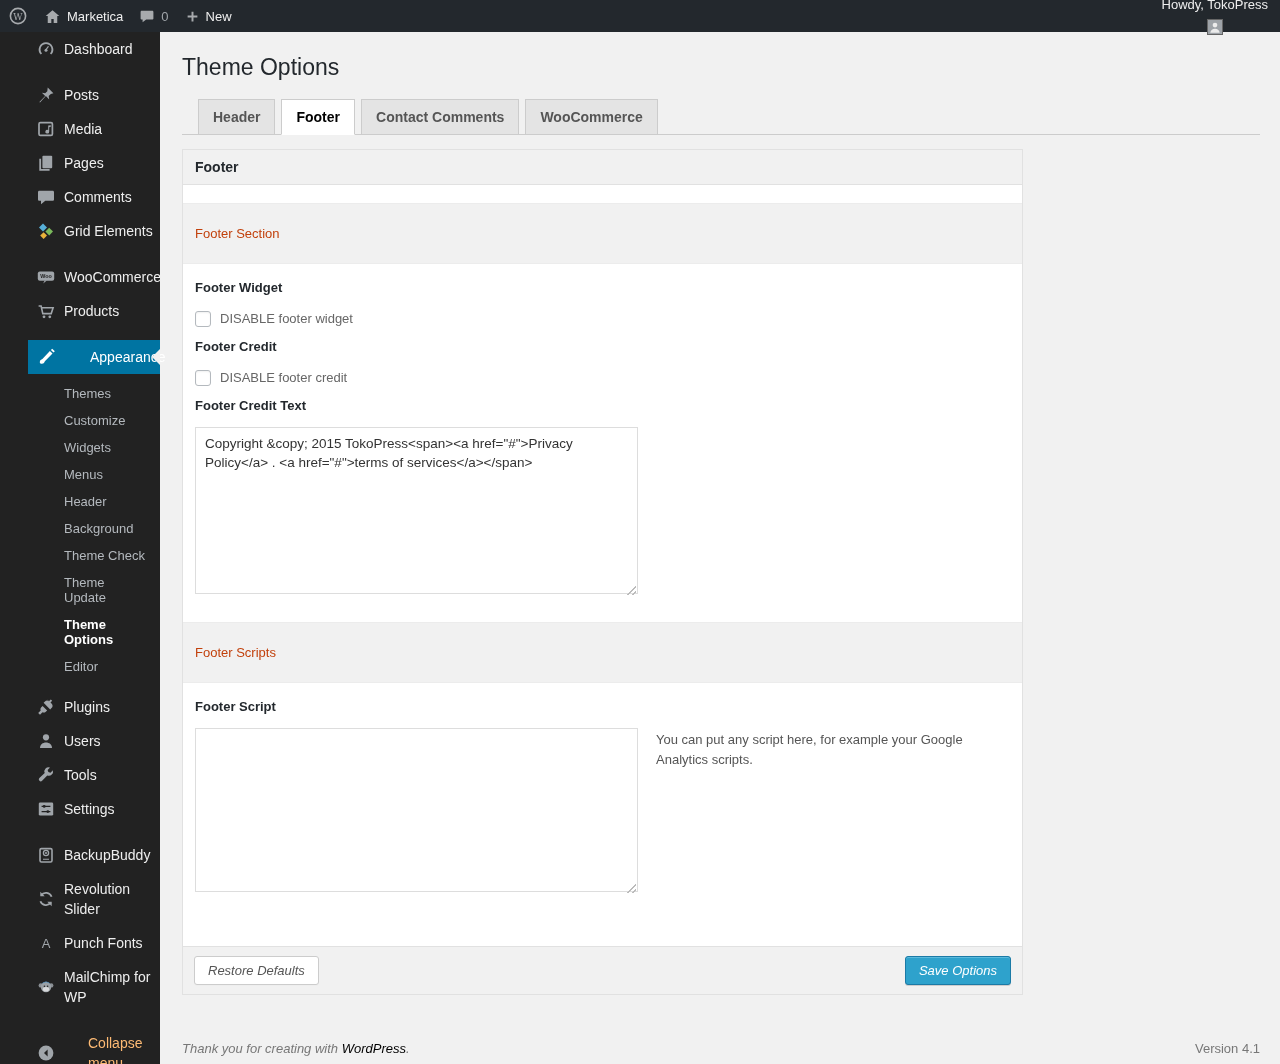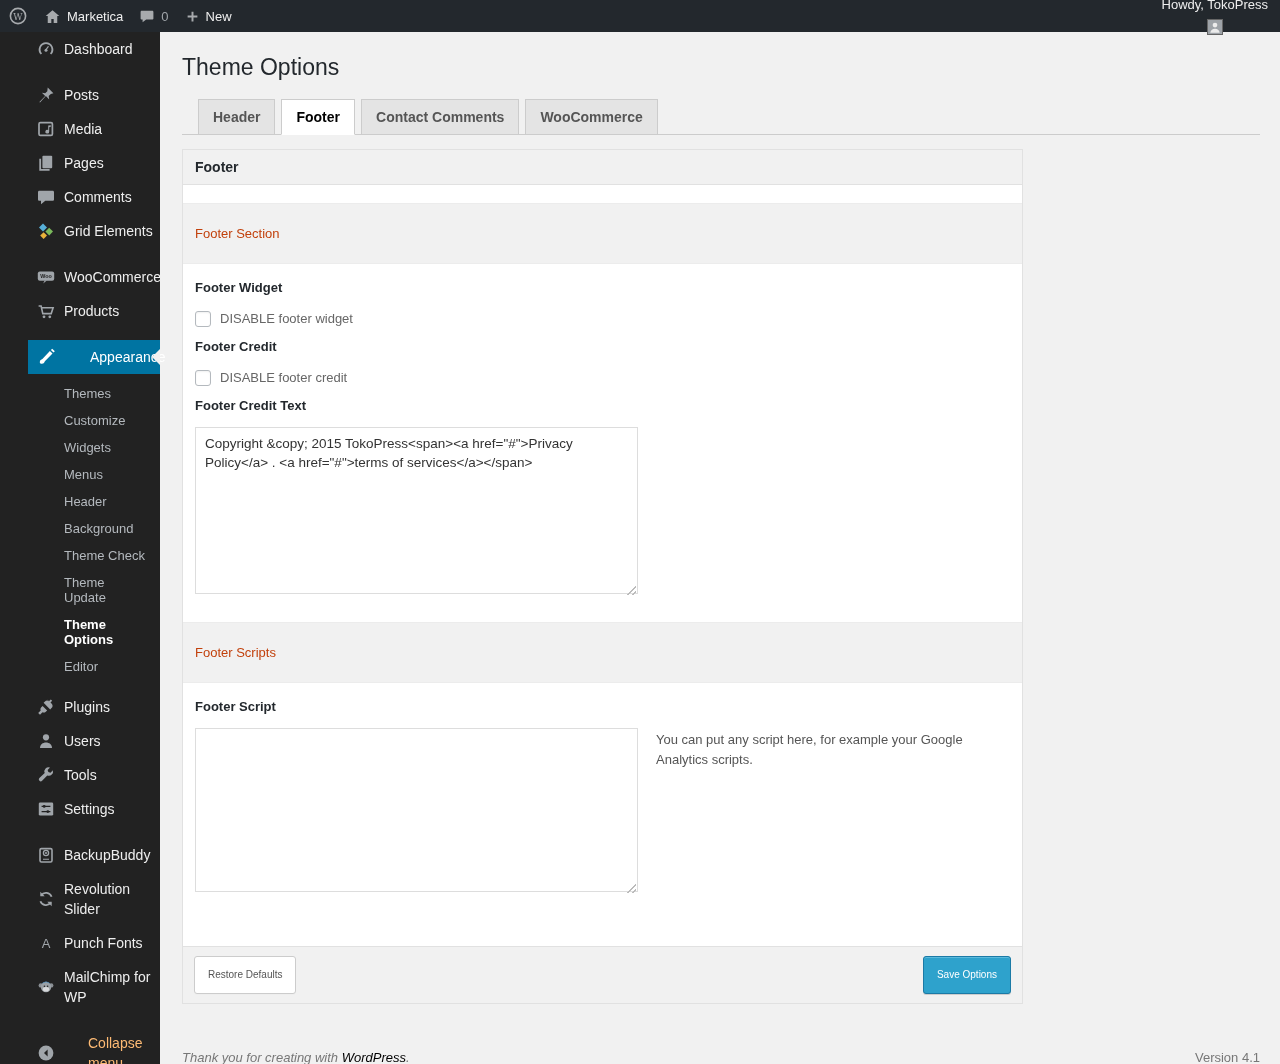--- a/index.html
+++ b/index.html
@@ -77,21 +77,21 @@
     position:absolute; right:2px; bottom:3px; width:11px; height:11px;
     background:repeating-linear-gradient(135deg, transparent 0 2px, #bbb 2px 3.5px);
     clip-path:polygon(100% 0, 100% 100%, 0 100%);
   }
   .script-row { display:flex; align-items:flex-start; }
   .help-text { margin-left:18px; margin-top:16px; width:312px; font-size:13px; color:#555; line-height:1.55; }
   .action-bar {
     display:flex; justify-content:space-between; align-items:center;
     background:#f1f1f1; border-top:1px solid #e1e1e1; padding:9px 11px;
   }
-  .btn { font-family:"Liberation Sans", sans-serif; font-size:10px; border-radius:3px; padding:12px 13px; cursor:pointer; line-height:1.2; }
+  .btn { font-family:"Liberation Sans", sans-serif; font-size:13px; border-radius:3px; padding:6px 13px; cursor:pointer; line-height:1.2;font-style:italic; }
   .btn-secondary { background:#fff; border:1px solid #ccc; color:#555; box-shadow:0 1px 0 #eee; }
   .btn-primary {
     background:#2ea2cc; border:1px solid #1b7aa6; color:#fff;
     box-shadow:inset 0 1px 0 rgba(120,200,230,.6), 0 1px 0 rgba(0,0,0,.15);
   }
   
   .page-footer { display:flex; justify-content:space-between; margin-top:46px; padding-bottom:24px; font-size:13px; color:#777; }
   .thanks { font-style:italic; }
   .thanks a { color:#000000; text-decoration:none; font-style:italic; }
   .version { color:#777; }

